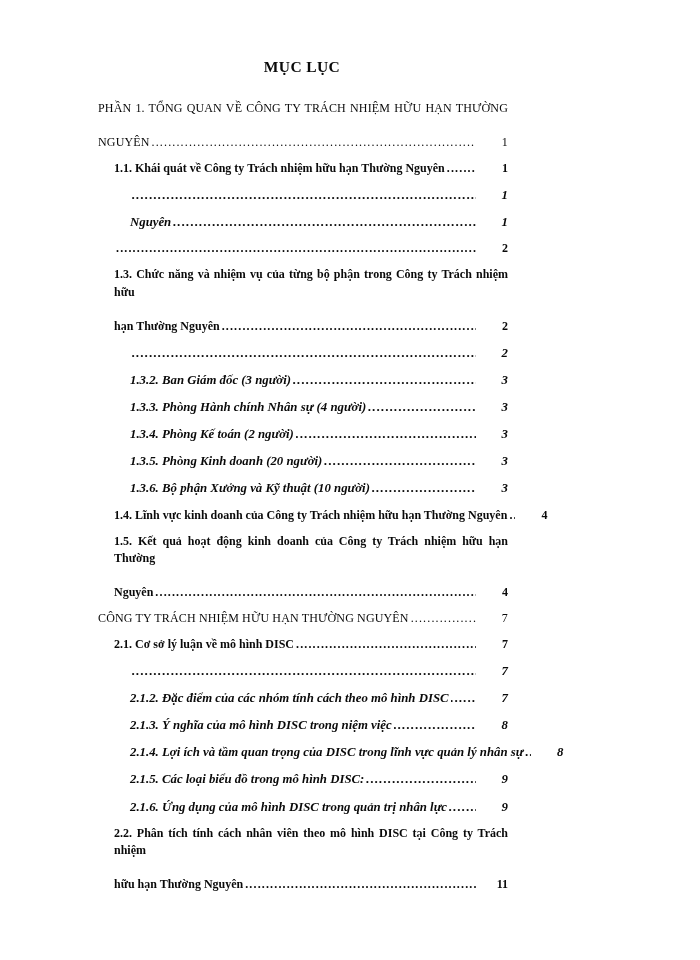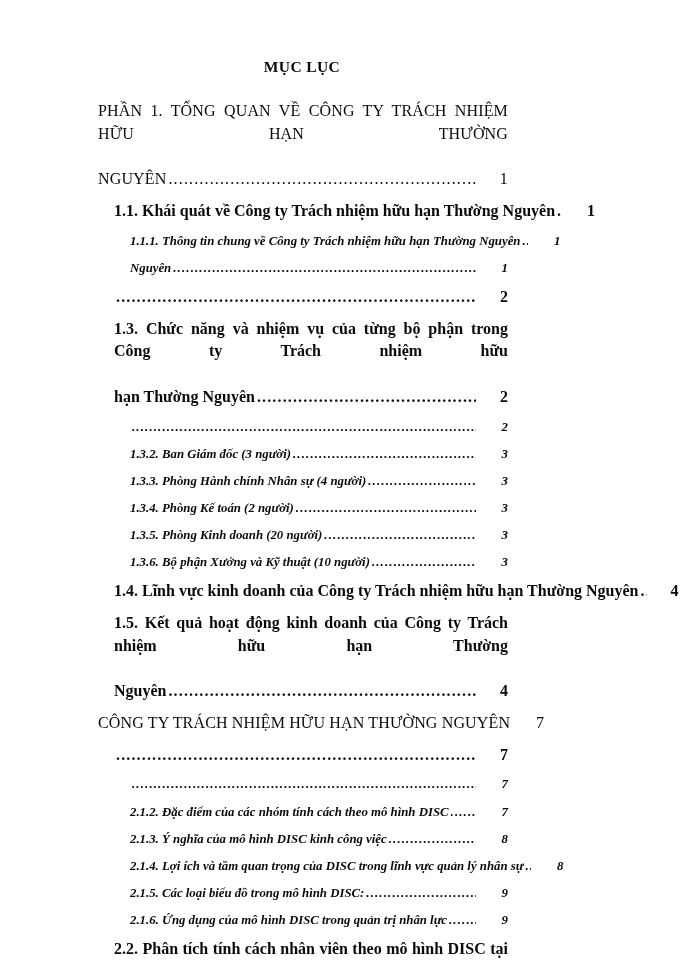--- a/index.html
+++ b/index.html
@@ -34,21 +34,21 @@
   }
 
   .toc {
     display: block;
   }
 
   
   .toc-entry {
     position: relative;
     display: block;
-    font-size: 16px;
+    font-size: 12px;
     line-height: 1.42;
     margin-bottom: 9px;
     
     padding-right: 34px;
   }
 
   .entry-text {
     white-space: normal;
   }
 
@@ -154,21 +154,20 @@
       </div>
       <div class="toc-entry lvl2 single">
         <span class="row">
           <span class="entry-text">1.1. Khái quát về Công ty Trách nhiệm hữu hạn Thường Nguyên</span>
           <span class="leader">........................................................................................................................................................................................................</span>
           <span class="num">1</span>
         </span>
       </div>
       <div class="toc-entry lvl3 single">
         <span class="row">
-          <span class="entry-text">1.1.1. Thông tin chung về Công ty Trách nhiệm hữu hạn Thường Nguyên</span>
           <span class="leader">........................................................................................................................................................................................................</span>
           <span class="num">1</span>
         </span>
       </div>
       <div class="toc-entry lvl3 wrap">
         <span class="line-b">
           <span class="entry-text">Nguyên</span>
           <span class="leader">........................................................................................................................................................................................................</span>
           <span class="num">1</span>
         </span>
@@ -245,40 +244,41 @@
       </div>
       <div class="toc-entry lvl1 wrap">
         <span class="line-b">
           <span class="entry-text">CÔNG TY TRÁCH NHIỆM HỮU HẠN THƯỜNG NGUYÊN</span>
           <span class="leader">........................................................................................................................................................................................................</span>
           <span class="num">7</span>
         </span>
       </div>
       <div class="toc-entry lvl2 single">
         <span class="row">
+          <span class="entry-text">2.1. Cơ sở lý luận về mô hình DISC</span>
           <span class="leader">........................................................................................................................................................................................................</span>
           <span class="num">7</span>
         </span>
       </div>
       <div class="toc-entry lvl3 single">
         <span class="row">
           <span class="leader">........................................................................................................................................................................................................</span>
           <span class="num">7</span>
         </span>
       </div>
       <div class="toc-entry lvl3 single">
         <span class="row">
           <span class="entry-text">2.1.2. Đặc điểm của các nhóm tính cách theo mô hình DISC</span>
           <span class="leader">........................................................................................................................................................................................................</span>
           <span class="num">7</span>
         </span>
       </div>
       <div class="toc-entry lvl3 single">
         <span class="row">
-          <span class="entry-text">2.1.3. Ý nghĩa của mô hình DISC kinh công việc</span>
+          <span class="entry-text">2.1.3. Ý nghĩa của mô hình DISC trong niệm việc</span>
           <span class="leader">........................................................................................................................................................................................................</span>
           <span class="num">8</span>
         </span>
       </div>
       <div class="toc-entry lvl3 single">
         <span class="row">
           <span class="entry-text">2.1.4. Lợi ích và tầm quan trọng của DISC trong lĩnh vực quản lý nhân sự</span>
           <span class="leader">........................................................................................................................................................................................................</span>
           <span class="num">8</span>
         </span>

